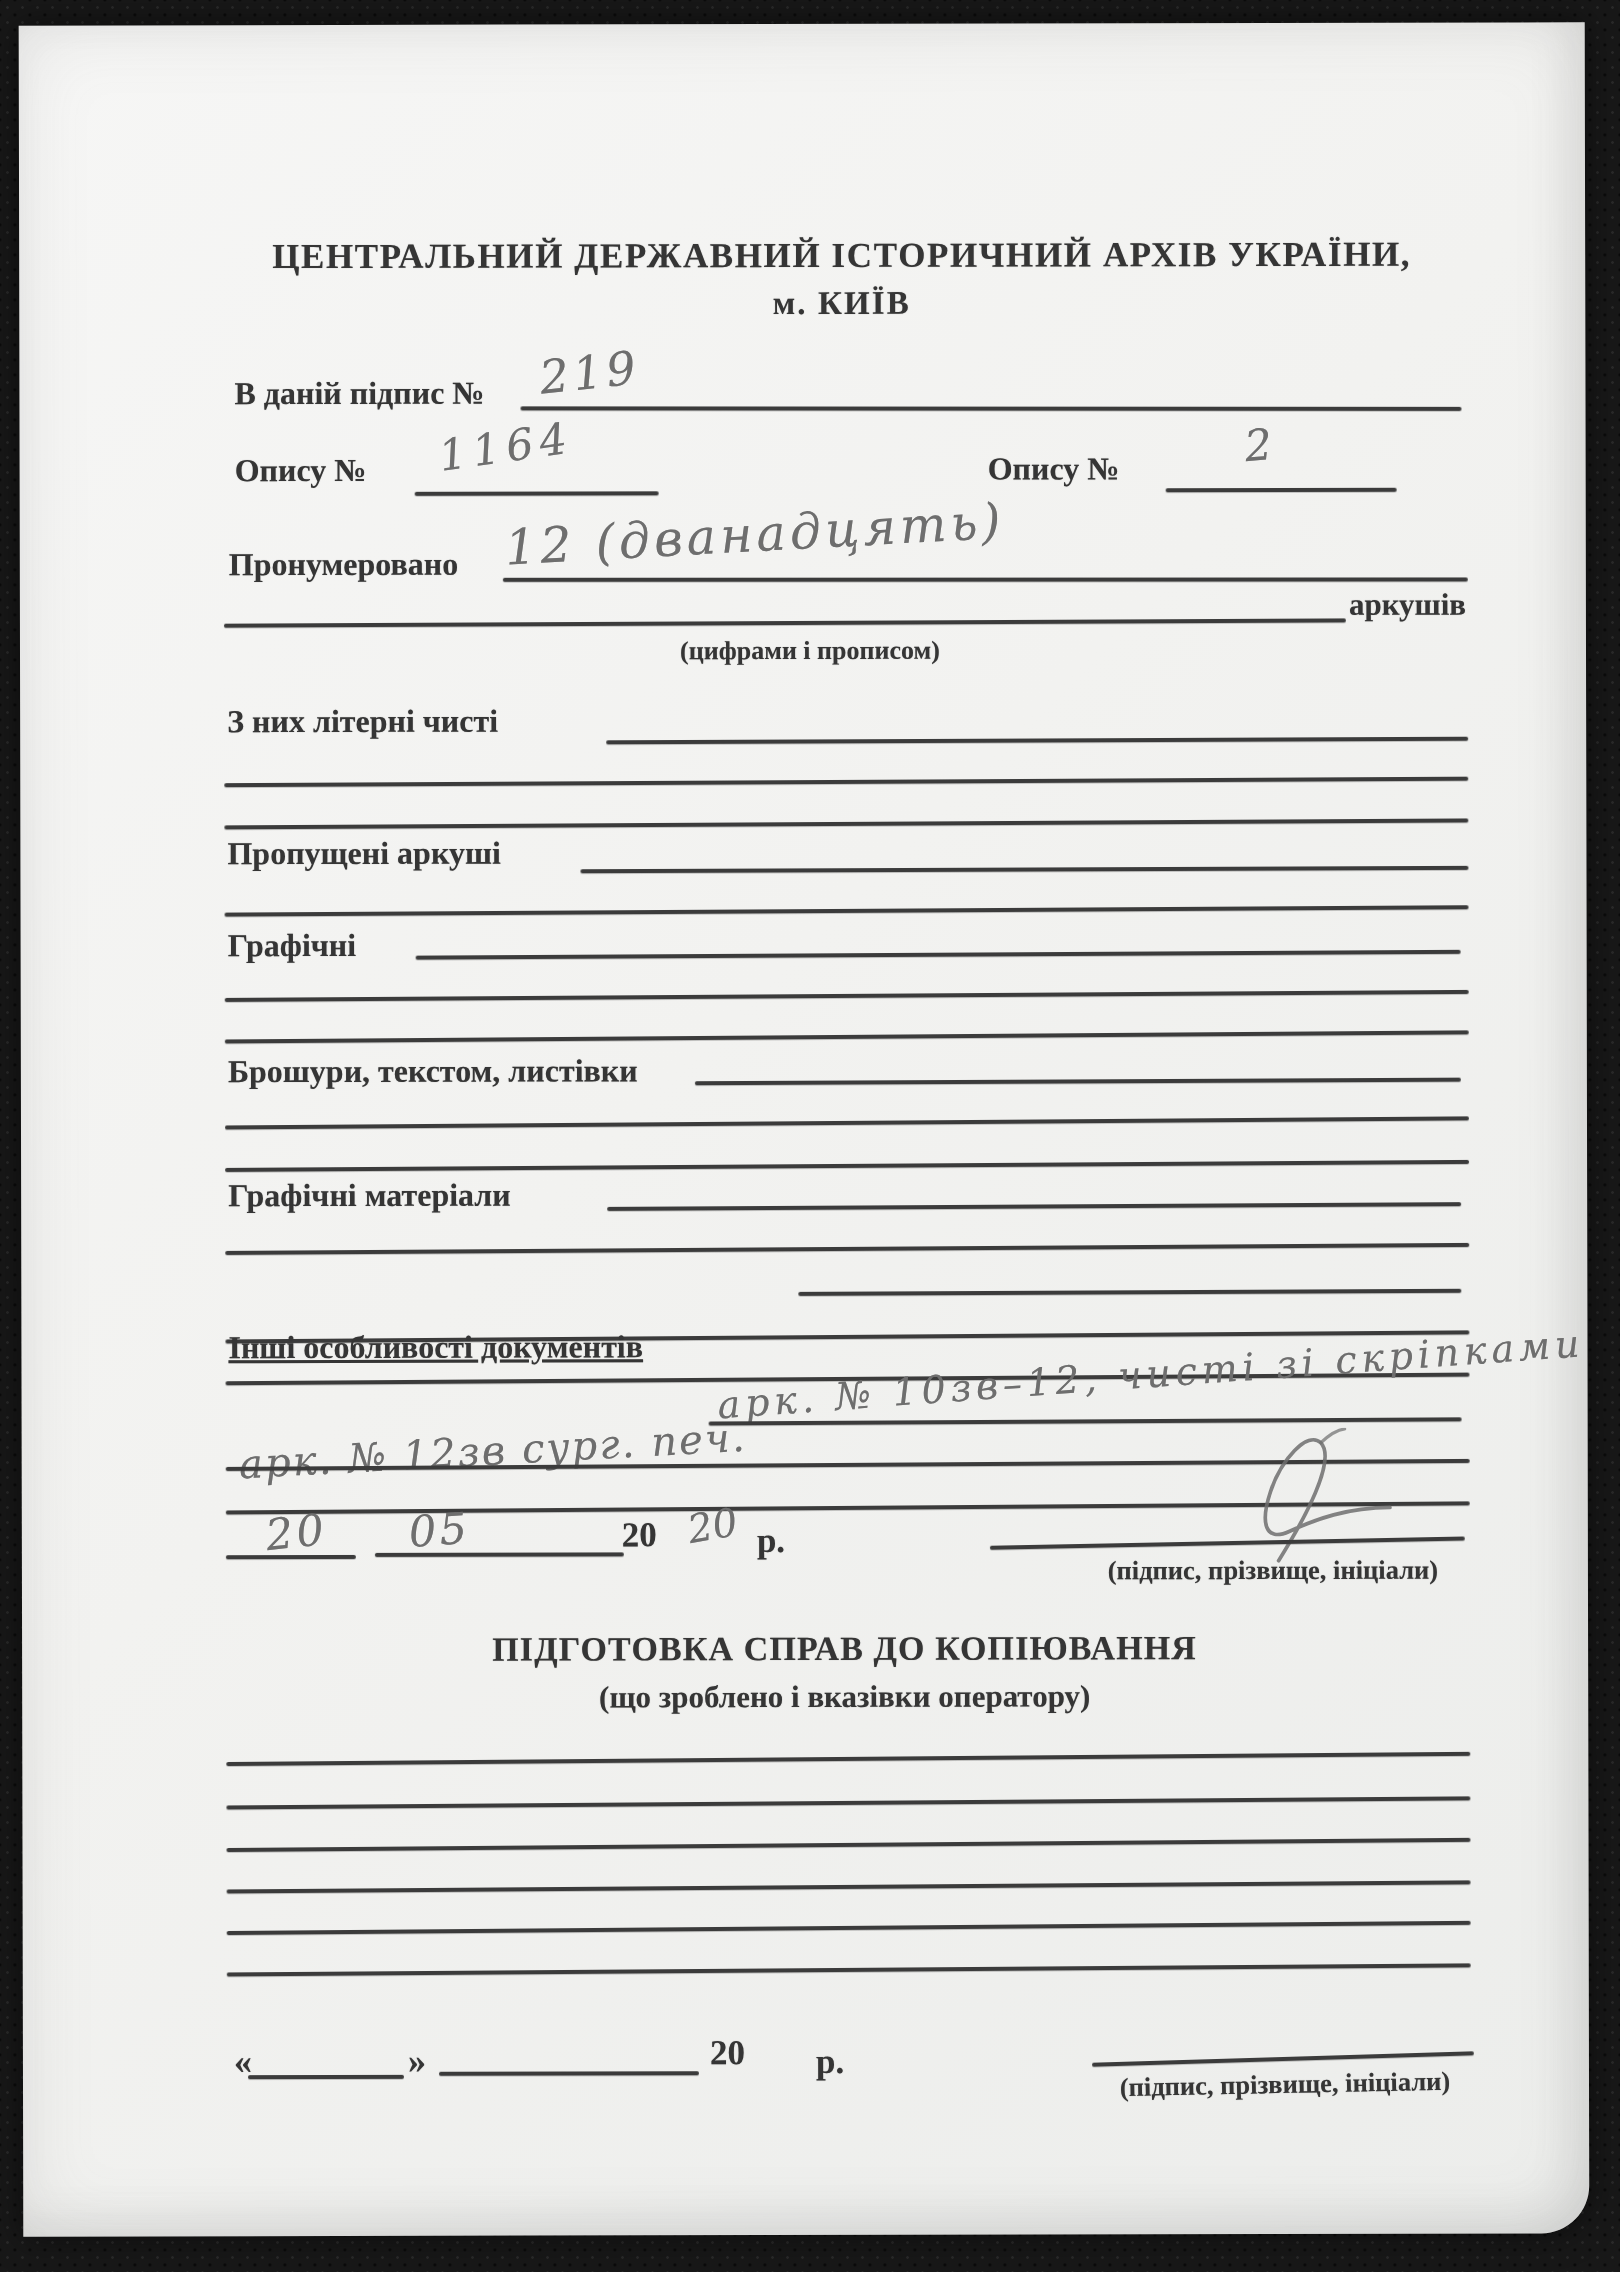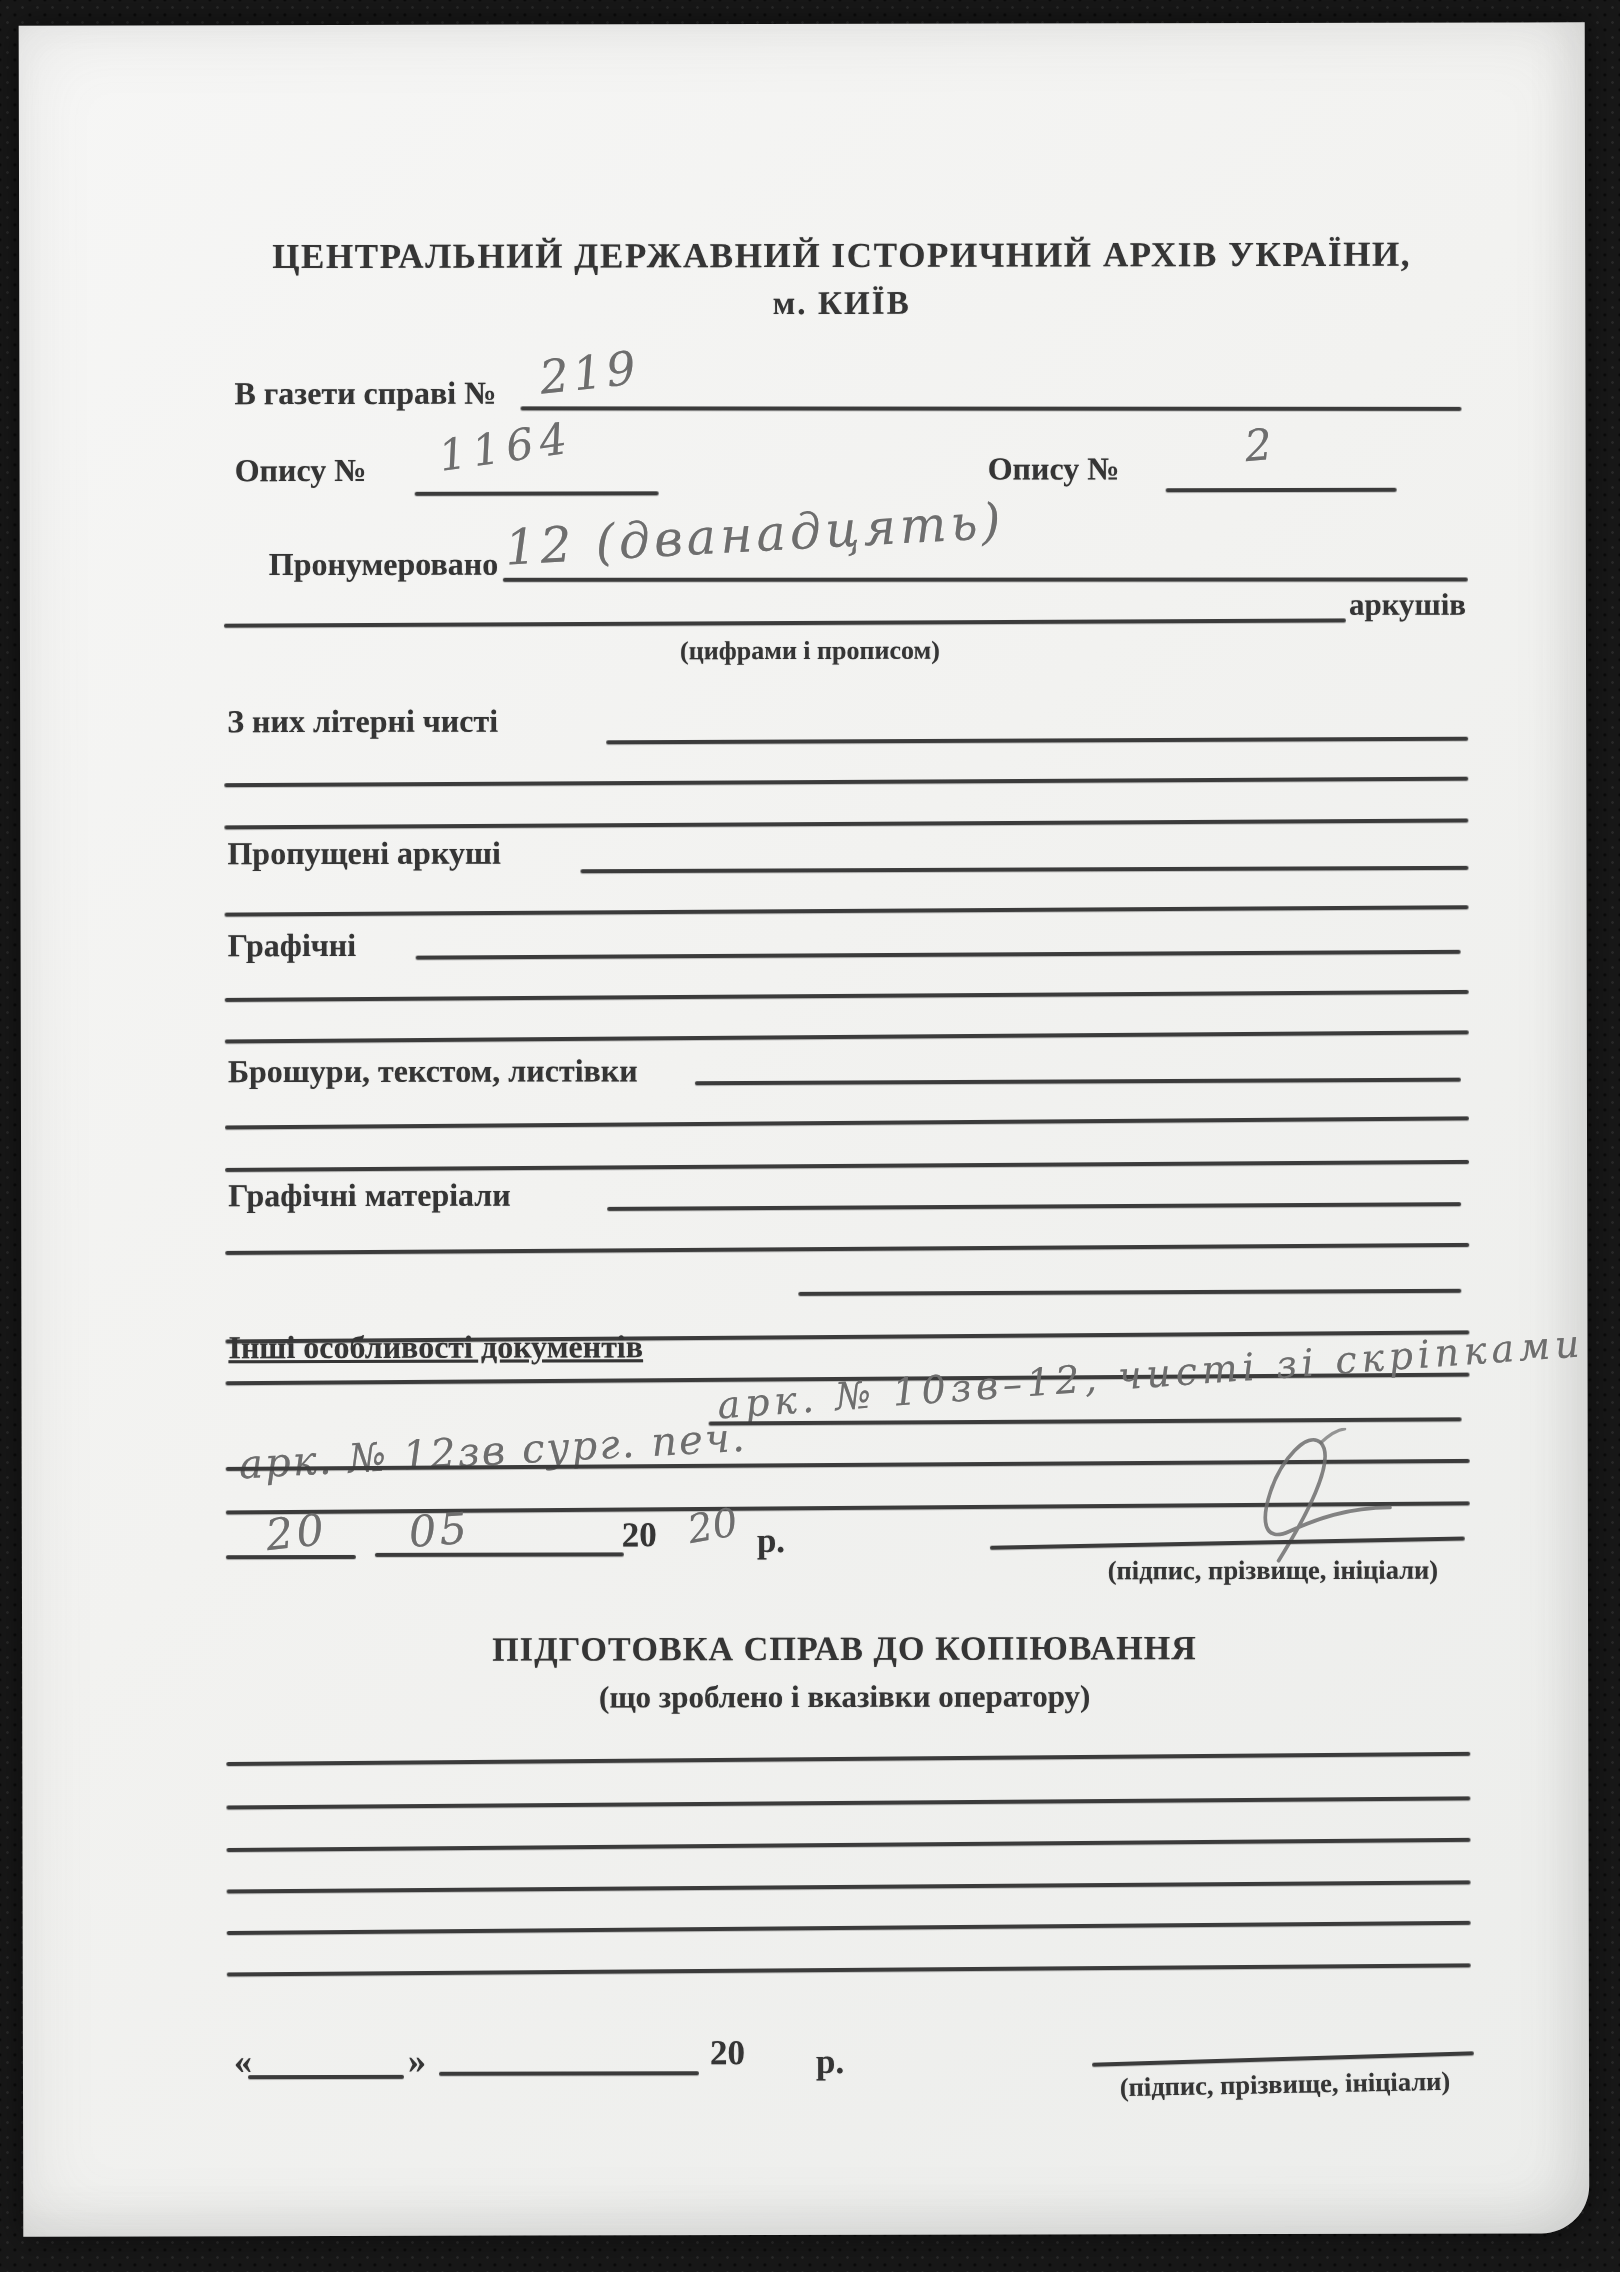--- a/index.html
+++ b/index.html
@@ -32,32 +32,32 @@
 </style>
 </head>
 <body>
 
 <div class="scene">
   <div class="paper">
 
     <div class="lbl ctr title" style="left:202px;top:212px;width:1241px;">ЦЕНТРАЛЬНИЙ ДЕРЖАВНИЙ ІСТОРИЧНИЙ АРХІВ УКРАЇНИ,</div>
     <div class="lbl ctr city" style="left:202px;top:261px;width:1241px;">м. КИЇВ</div>
 
-    <div class="lbl" style="left:215px;top:350px;">В газети справі №</div>
+    <div class="lbl" style="left:215px;top:350px;">В даній підпис №</div>
     <div class="hw" style="left:520px;top:321px;font-size:46px;letter-spacing:4.2px;transform:rotate(-6deg);">219</div>
     <div class="rule" style="left:501px;top:383px;width:941px;transform:rotate(.15deg);"></div>
 
     <div class="lbl" style="left:215px;top:427px;">Опису №</div>
     <div class="hw" style="left:419px;top:397px;font-size:43px;letter-spacing:6.4px;transform:rotate(-8deg);">1164</div>
     <div class="rule" style="left:395px;top:467px;width:244px;"></div>
     <div class="lbl" style="left:968px;top:427px;">Опису №</div>
     <div class="hw" style="left:1225px;top:397px;font-size:43px;transform:rotate(-5deg);">2</div>
     <div class="rule" style="left:1146px;top:465px;width:231px;"></div>
 
-    <div class="lbl" style="left:209px;top:521px;margin-left:40px;">Пронумеровано</div>
+    <div class="lbl" style="left:209px;top:521px;">Пронумеровано</div>
     <div class="hw" style="left:485px;top:482px;font-size:49px;letter-spacing:4.2px;transform:rotate(-3deg);">12 (дванадцять)</div>
     <div class="rule" style="left:483px;top:554px;width:965px;transform:rotate(.1deg);"></div>
     <div class="rule" style="left:204px;top:597px;width:1122px;transform:rotate(-.15deg);"></div>
     <div class="lbl" style="left:1329px;top:564px;font-size:31px;text-align:right;">аркушів</div>
     <div class="lbl ctr" style="left:567px;top:612px;width:446px;font-size:26px;">(цифрами і прописом)</div>
 
     <div class="lbl" style="left:207px;top:678px;">З них літерні чисті</div>
     <div class="rule" style="left:586px;top:715px;width:862px;transform:rotate(-.12deg);"></div>
     <div class="rule" style="left:204px;top:756px;width:1244px;transform:rotate(-.18deg);"></div>
     <div class="rule" style="left:204px;top:798px;width:1244px;transform:rotate(-.2deg);"></div>

